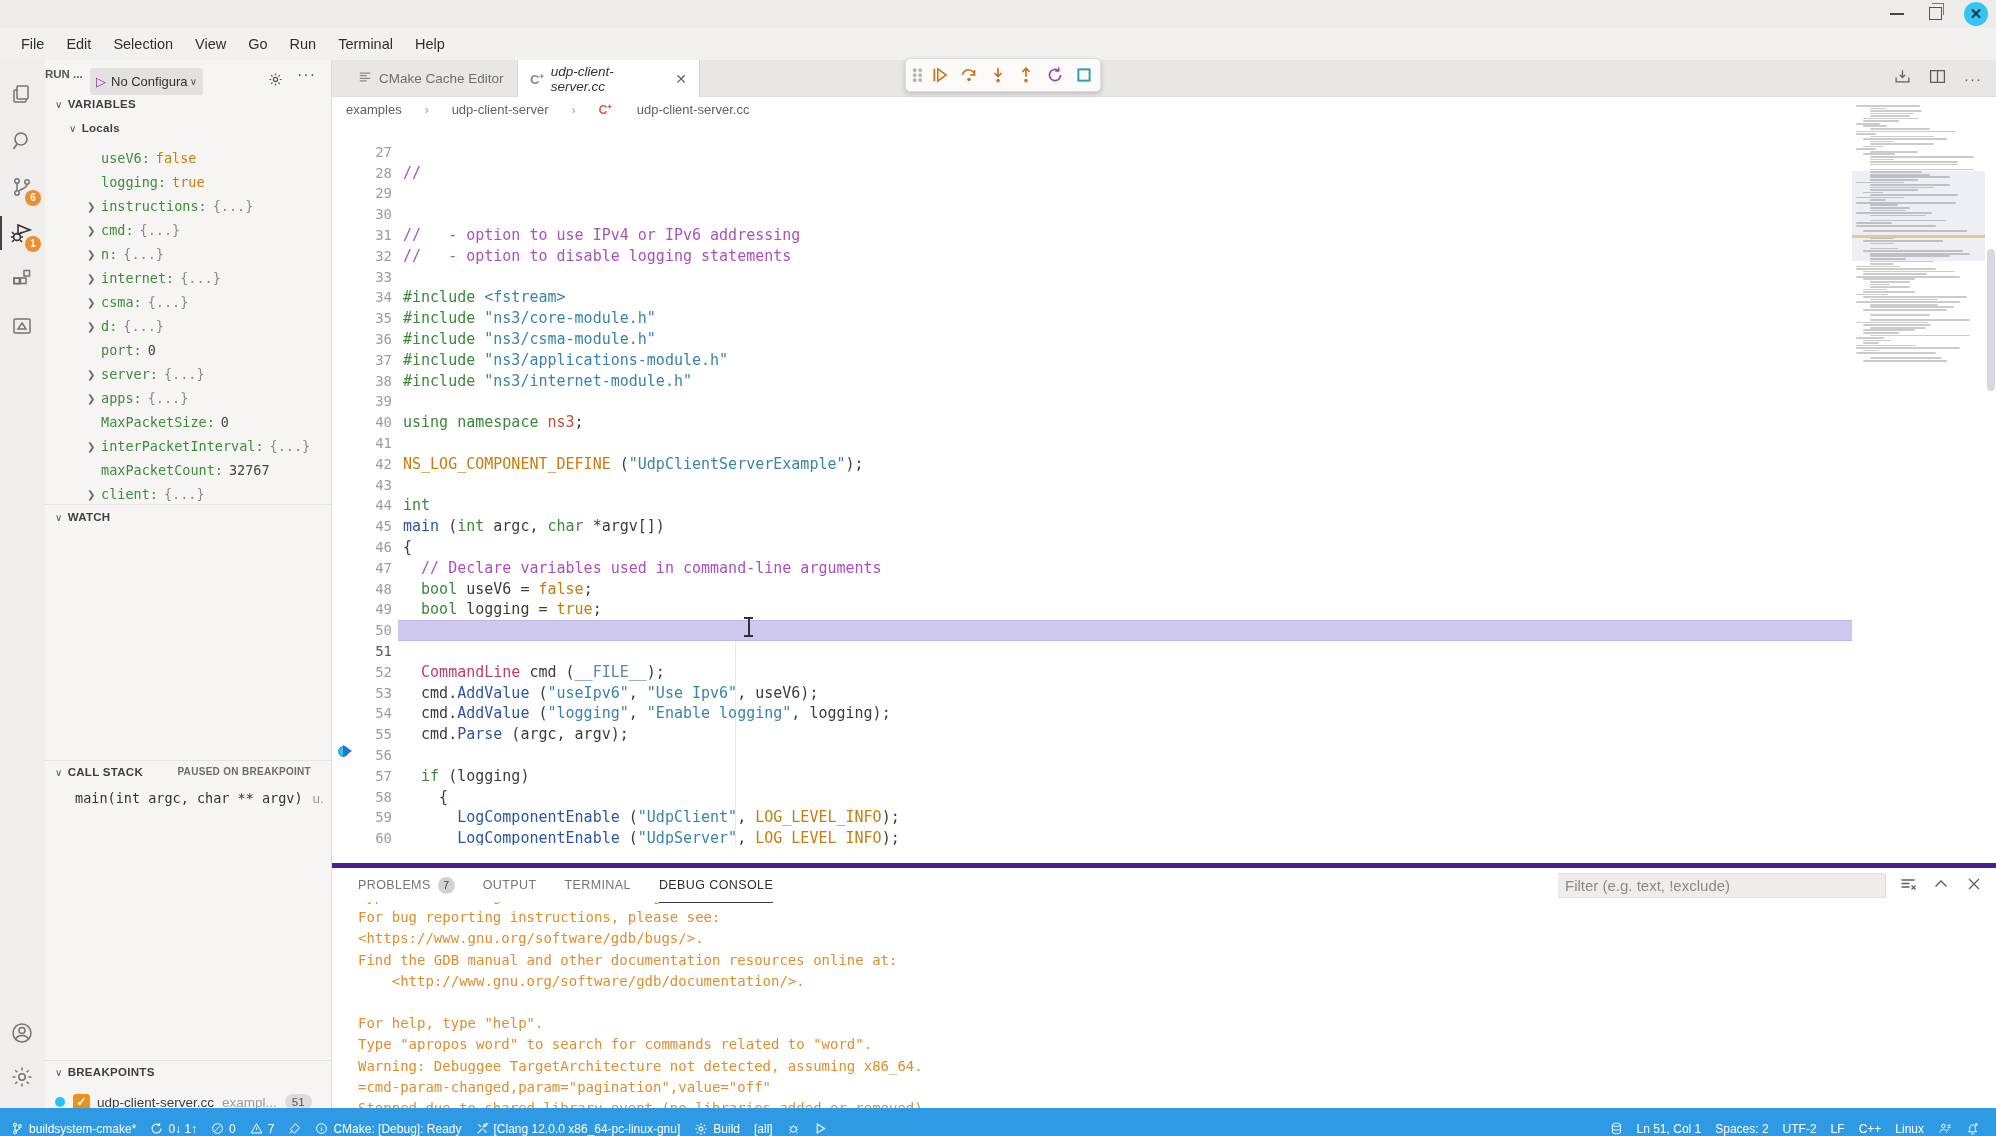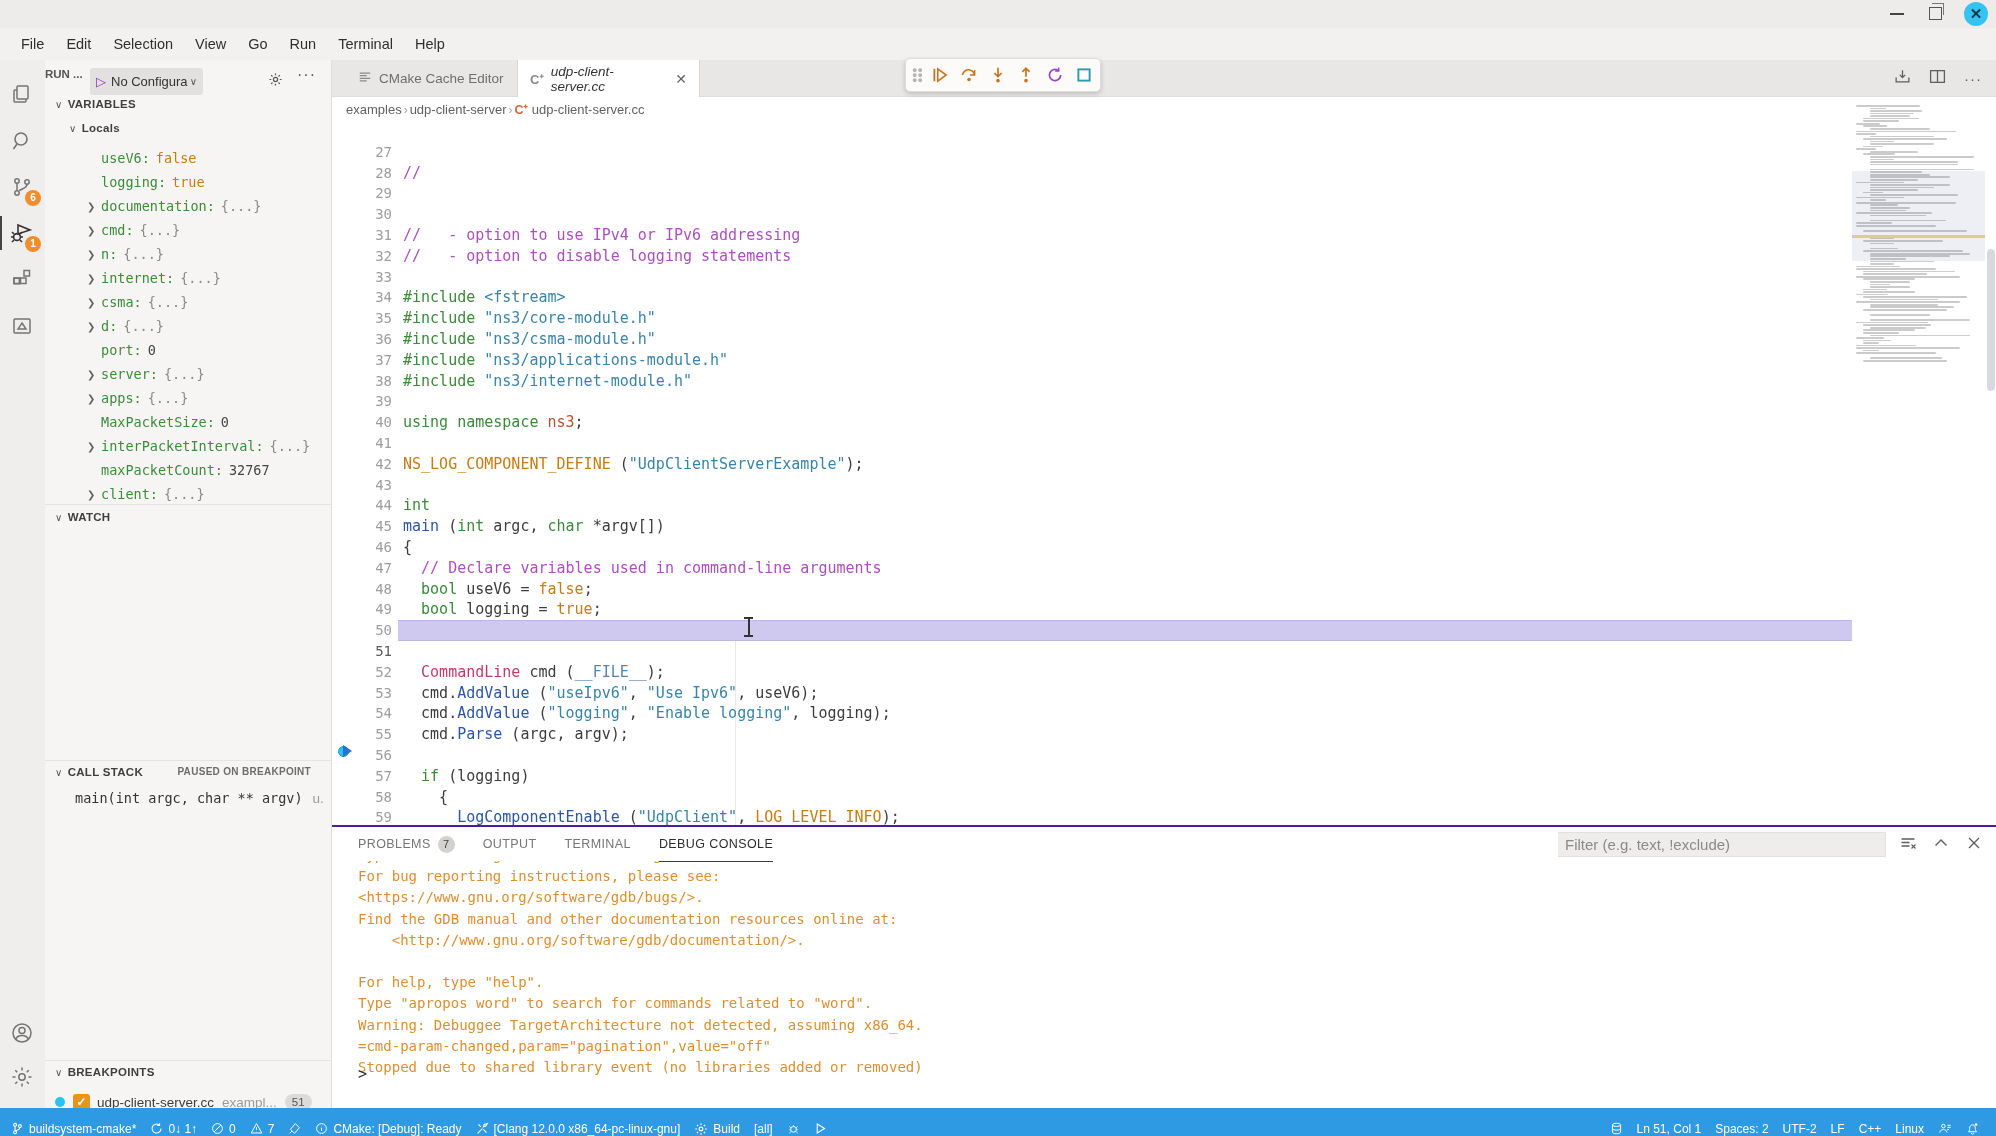--- a/index.html
+++ b/index.html
@@ -58,21 +58,21 @@
   .tab .ticon{margin-right:7px;font-size:13px;color:#8a8a8a;}
   .cpp-icon{color:#d9643c;font-weight:700;font-size:12.5px;font-style:normal;}
   .tab .close{margin-left:10px;color:#666;font-size:14px;}
   .tab.active .fname{font-style:italic;}
   #editor-actions{position:absolute;right:14px;top:8px;display:flex;gap:18px;color:#5f5f5f;align-items:center;}
   
   #dbg-toolbar{left:905px;top:58px;width:196px;height:34px;background:#fcfbfa;border:1px solid #ddd;border-radius:5px;box-shadow:0 2px 5px rgba(0,0,0,.18);display:flex;align-items:center;padding:0 6px;box-sizing:border-box;gap:8px;z-index:30;}
   #dbg-toolbar .grip{color:#b5b5b5;font-size:9px;line-height:5px;width:10px;}
   .dbg-btn{width:22px;height:22px;display:flex;align-items:center;justify-content:center;}
   
-  #breadcrumbs{left:332px;top:97px;width:1664px;height:25px;background:#fff;display:flex;align-items:center;padding-left:14px;box-sizing:border-box;font-size:13px;color:#616161;gap:2px;}
+  #breadcrumbs{left:332px;top:97px;width:1664px;height:25px;background:#fff;display:flex;align-items:center;padding-left:14px;box-sizing:border-box;font-size:13px;color:#616161;gap:23px;}
   #breadcrumbs .sep{color:#a0a0a0;font-size:12px;}
   
   #code{left:332px;top:121px;width:1520px;height:724px;background:#fff;overflow:hidden;font-family:"DejaVu Sans Mono",monospace;font-size:15px;}
   .code-line{position:absolute;left:0;width:1520px;height:20.8px;line-height:20.8px;white-space:pre;}
   .gutter-num{position:absolute;left:0;width:60px;text-align:right;color:#9d9d9d;font-size:14px;}
   .code-text{position:absolute;left:71px;}
   .line-hl{position:absolute;left:66px;right:0;top:0;height:20.8px;background:#cfc9f0;border-top:1px solid #bdb5e8;border-bottom:1px solid #bdb5e8;box-sizing:border-box;}
   .tk-c{color:#ab4fc0;}  .tk-k{color:#3a8a3a;}  .tk-s{color:#3884a8;}
   .tk-t{color:#c43c66;}  .tk-t2{color:#bf4b32;} .tk-f{color:#2b55a8;}
   .tk-m{color:#c77c10;}  .tk-n{color:#3c3c3c;}  .tk-s2{color:#5b84b0;}
@@ -85,21 +85,21 @@
   #mouse-cursor::after{content:"";position:absolute;left:0;top:0;width:9px;height:2px;border-top:2px solid #333;}
   #mouse-cursor .b{position:absolute;left:0;bottom:0;width:9px;height:2px;background:#333;}
   
   #minimap{left:1852px;top:97px;width:133px;height:748px;background:#fff;overflow:hidden;}
   .mm-bar{position:absolute;height:1.7px;border-radius:1px;}
   #mm-slider{position:absolute;left:0;width:133px;background:rgba(90,100,160,.10);}
   #mm-curline{position:absolute;left:0;width:133px;height:3px;background:#edd98a;}
   #scrollbar{left:1985px;top:121px;width:11px;height:724px;}
   #scroll-thumb{position:absolute;left:2px;top:128px;width:8px;height:142px;background:rgba(110,120,140,.28);border-radius:4px;}
   
-  #panel{left:332px;top:825px;width:1664px;height:209px;background:#fff;border-top:2px solid #4c1d95;box-sizing:border-box;}
+  #panel{left:332px;top:863px;width:1664px;height:209px;background:#fff;border-top:5px solid #4c1d95;box-sizing:border-box;}
   #panel-tabs{position:absolute;left:26px;top:0;height:34px;display:flex;align-items:center;gap:28px;background:#fff;width:1200px;z-index:5;}
   .panel-tab{font-size:12.5px;letter-spacing:.4px;color:#757575;height:34px;line-height:34px;display:flex;align-items:center;gap:7px;}
   .panel-tab.active{color:#2d2d2d;border-bottom:1px solid #3c3c3c;}
   .ptab-badge{background:#d4d2d0;color:#444;border-radius:9px;min-width:17px;height:17px;line-height:17px;text-align:center;font-size:11px;}
   #panel-filter{position:absolute;right:110px;top:5px;width:330px;height:25px;background:#efedec;border:1px solid #e3e1df;box-sizing:border-box;font-size:15px;color:#0369a1;padding:0 8px;font-family:Liberation Sans, sans-serif;}
   #panel-filter::placeholder{color:#8a8a8a;}
   #panel-icons{position:absolute;right:14px;top:8px;display:flex;gap:17px;color:#5d5d5d;}
   #console-clip{position:absolute;left:0;top:27px;width:1664px;height:236px;overflow:hidden;}
   #console{position:absolute;left:26px;top:-9px;font-family:"DejaVu Sans Mono",monospace;font-size:14px;color:#dd8e2e;white-space:pre;}
   .con-line{height:21.2px;line-height:21.2px;}
@@ -223,21 +223,21 @@
     <span class="var-name">useV6:</span>
     <span class="var-val v-bool">false</span>
       </div>
       <div class="var-row" style="top:110px">
     <span class="twisty"></span>
     <span class="var-name">logging:</span>
     <span class="var-val v-bool">true</span>
       </div>
       <div class="var-row" style="top:134px">
     <span class="twisty">❯</span>
-    <span class="var-name">documentation:</span>
+    <span class="var-name">instructions:</span>
     <span class="var-val v-obj">{...}</span>
       </div>
       <div class="var-row" style="top:158px">
     <span class="twisty">❯</span>
     <span class="var-name">cmd:</span>
     <span class="var-val v-obj">{...}</span>
       </div>
       <div class="var-row" style="top:182px">
     <span class="twisty">❯</span>
     <span class="var-name">n:</span>

